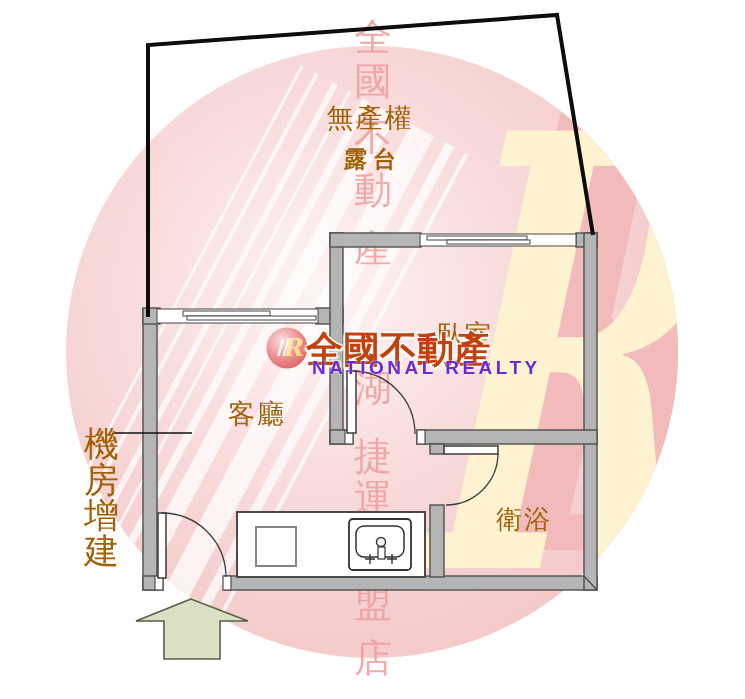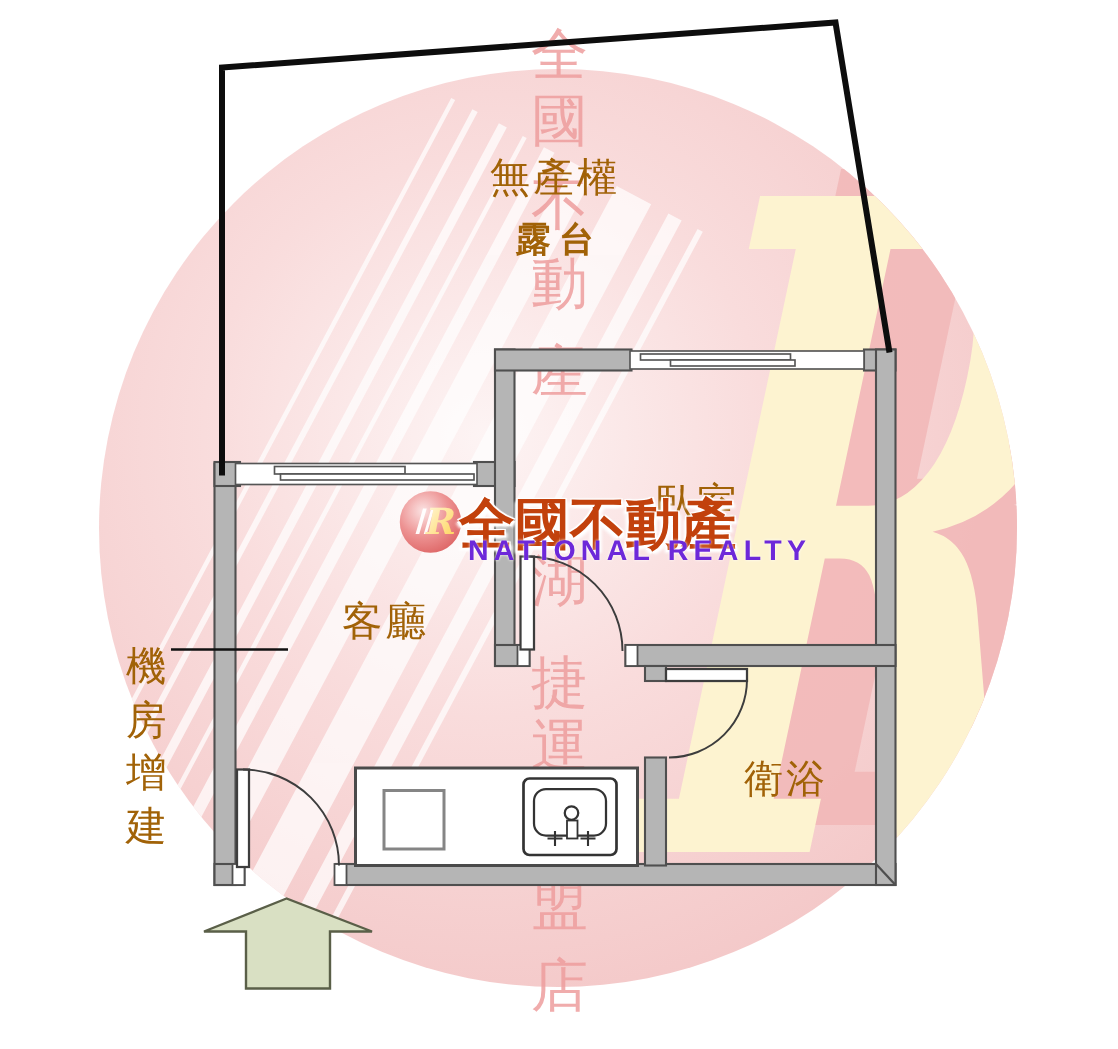--- a/index.html
+++ b/index.html
@@ -23,21 +23,21 @@
     position:absolute;color:#a16207;z-index:4;
     font-family:"Liberation Serif","DejaVu Serif",serif;
   }
   #terrace-label{left:320px;top:100px;width:100px;text-align:center;}
   #terrace-label .t1{font-size:27px;letter-spacing:2px;display:block;}
   #terrace-label .t2{font-size:23px;letter-spacing:6px;display:block;margin-top:8px;margin-left:6px;font-weight:bold;}
   #bedroom-label{left:437px;top:317px;font-size:26px;letter-spacing:2px;text-align:center;}
   #living-label{left:228px;top:396px;font-size:27px;letter-spacing:2px;font-family:Liberation Mono, monospace;}
   #bath-label{left:485px;top:502px;font-size:26px;letter-spacing:2px;margin-left:11px;}
   #annex-label{
-    left:84px;top:427px;width:30px;font-size:27px;line-height:35.5px;
+    left:84px;top:427px;width:30px;font-size:35px;line-height:35.5px;
     word-break:break-all;
   }
   
   #logo{position:absolute;left:0;top:0;z-index:5;pointer-events:none;}
   #logo-zh{
     position:absolute;left:306px;top:325px;font-size:37px;font-weight:bold;
     color:#c2410c;letter-spacing:0px;white-space:nowrap;
     font-family:"Liberation Sans","DejaVu Sans",sans-serif;
     text-shadow:0 0 2px #fff,0 0 2px #fff,1px 1px 0 #fff,-1px -1px 0 #fff,
                 1px -1px 0 #fff,-1px 1px 0 #fff,2px 2px 2px #fff,-2px 2px 2px #fff;

